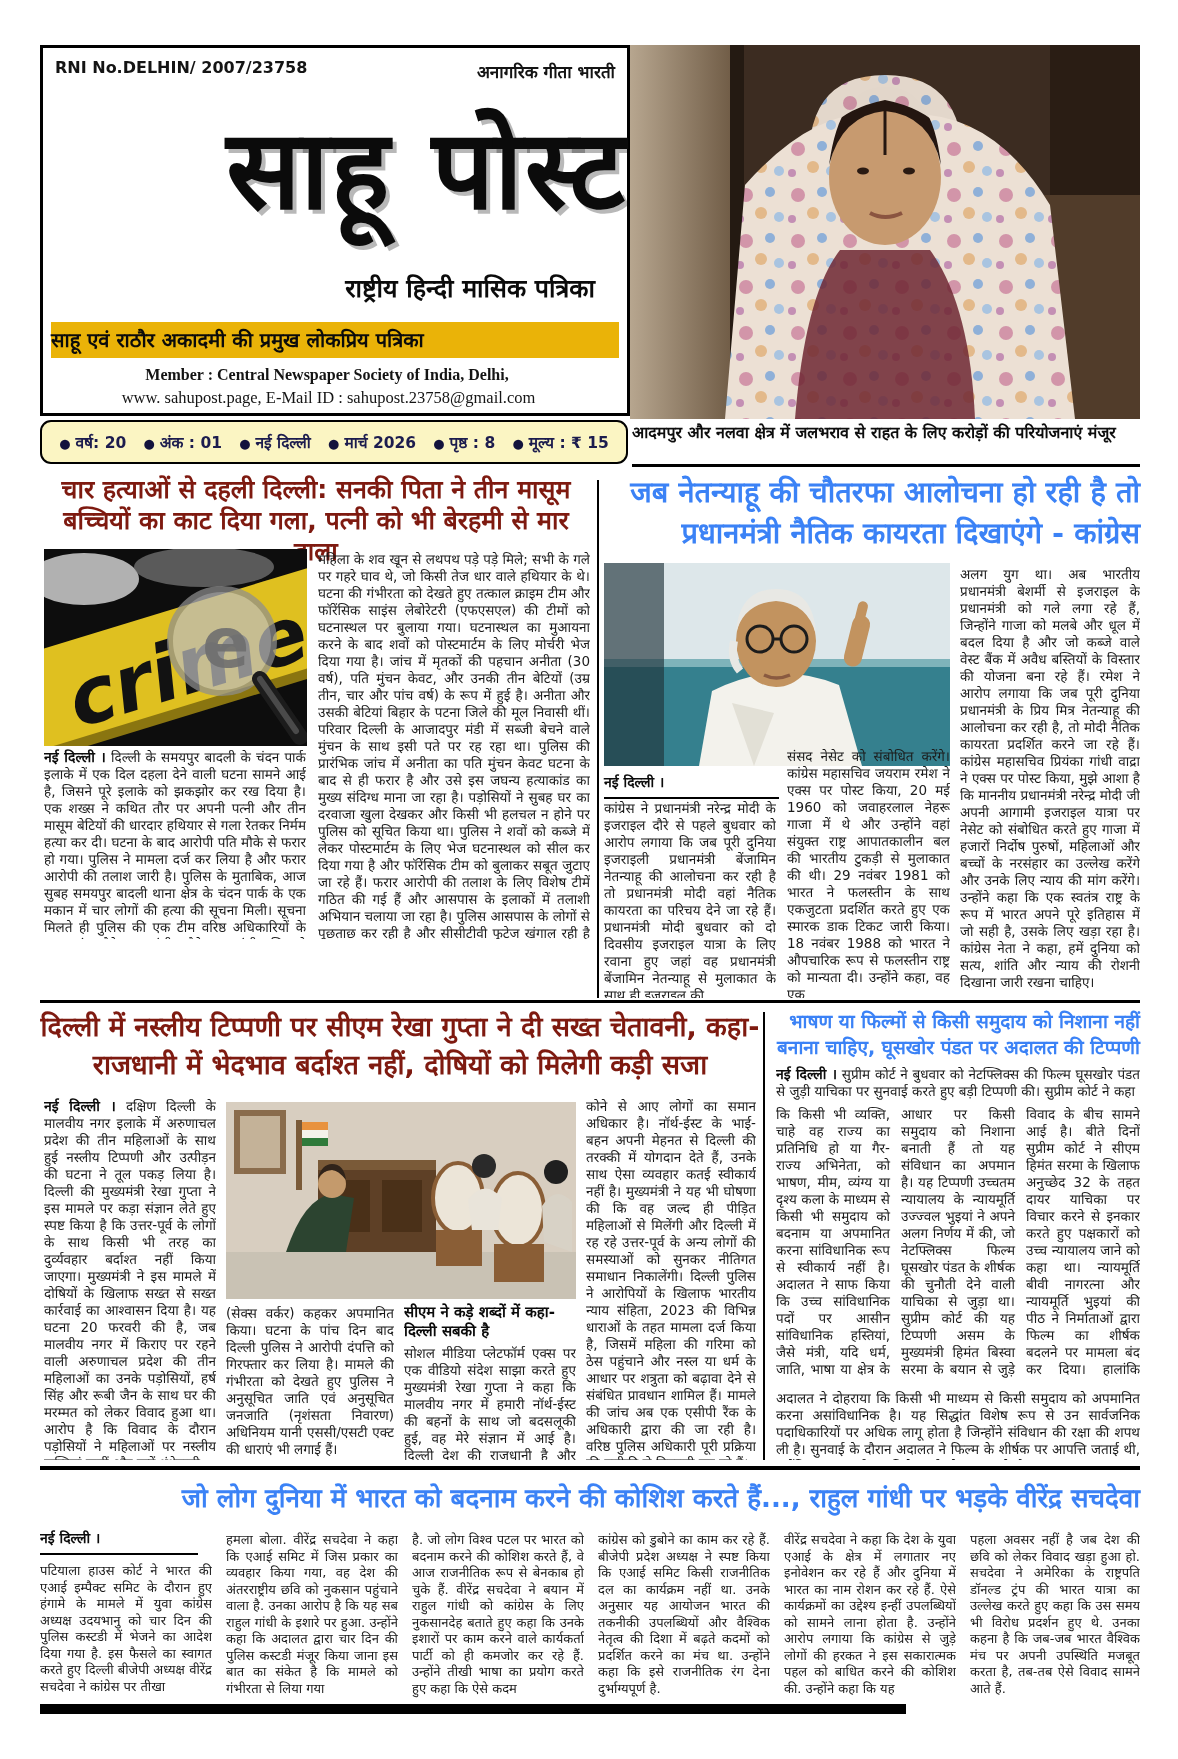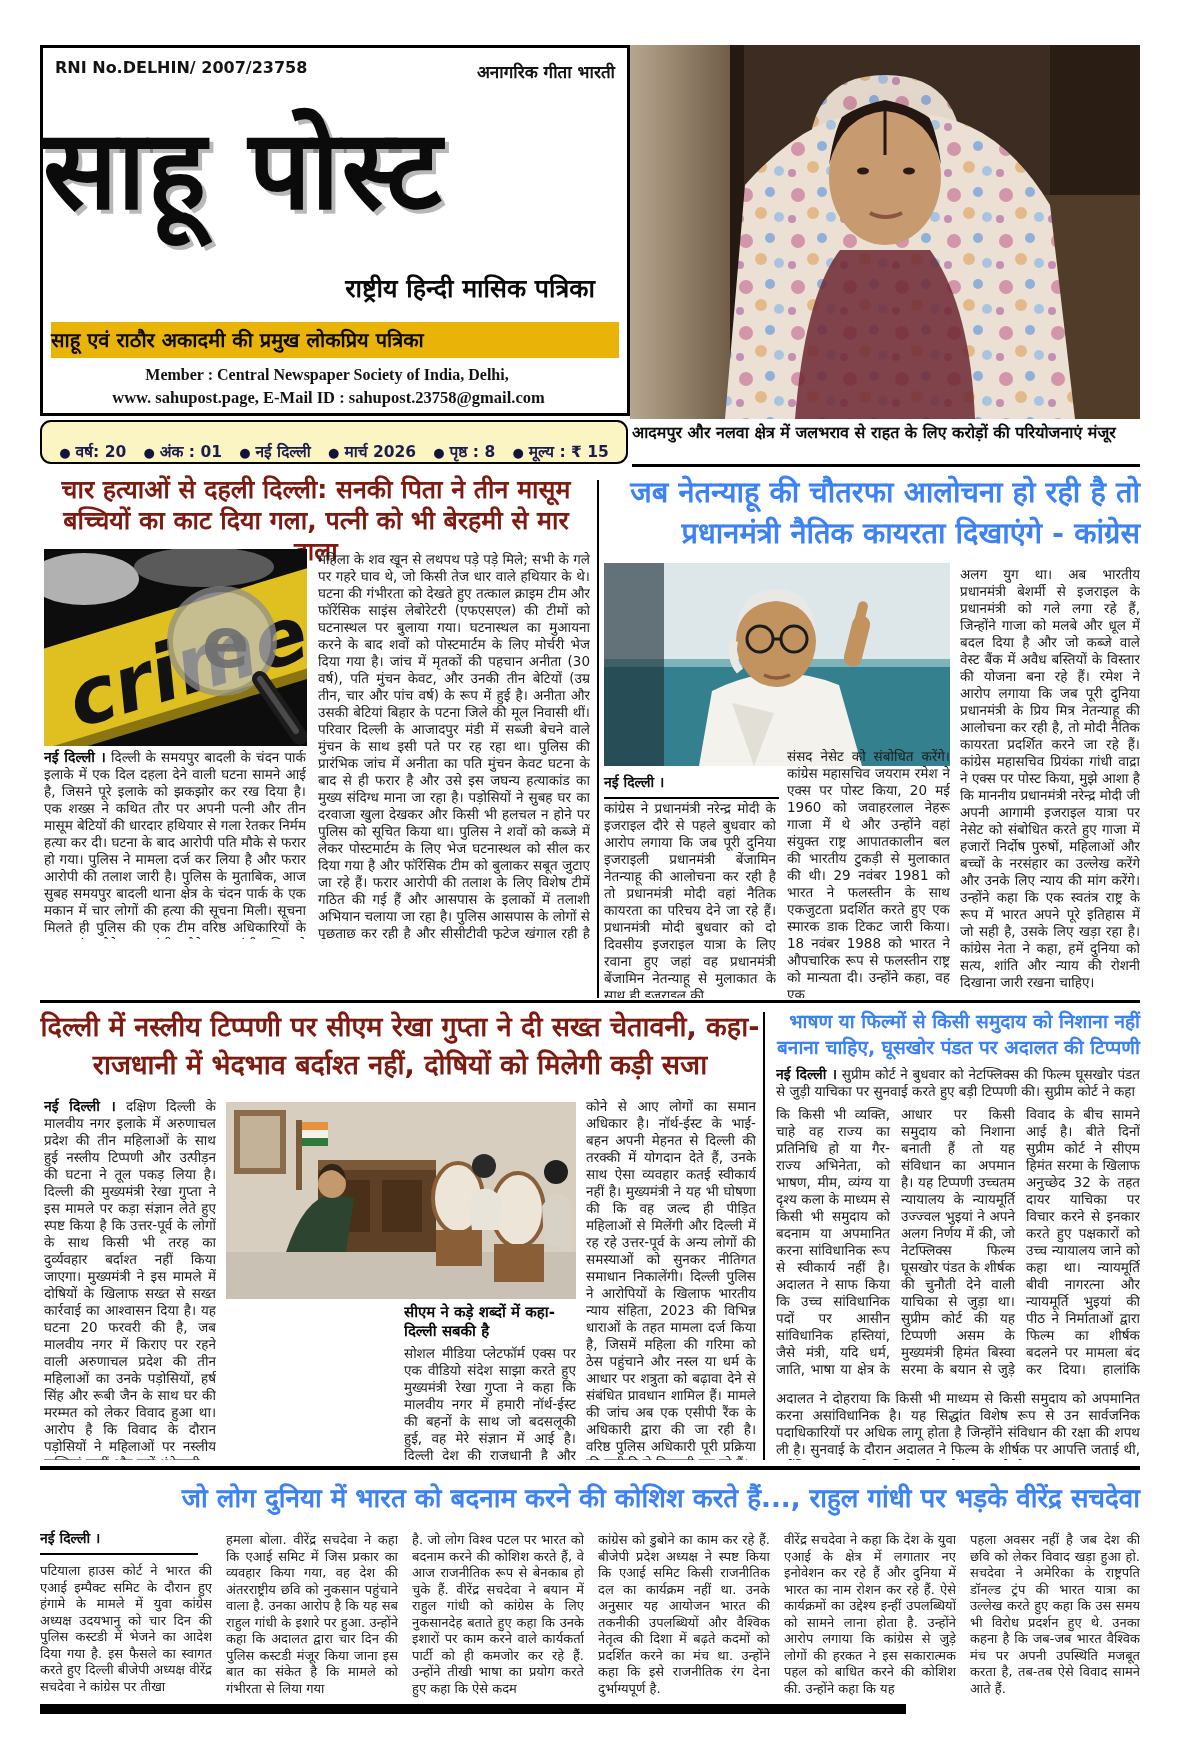--- a/index.html
+++ b/index.html
@@ -3,32 +3,32 @@
 <meta charset="utf-8">
 <style>
   html,body{margin:0;padding:0;background:#e8e8e8;}
   .page{position:relative;width:1178px;height:1759px;background:#ffffff;margin:0 auto;
         font-family:"DejaVu Sans","Liberation Sans",sans-serif;color:#141414;overflow:hidden;}
   .abs{position:absolute;}
   
   .masthead{left:40px;top:45px;width:584px;height:365px;border:3px solid #000;background:#fff;}
   .rni{position:absolute;left:12px;top:10px;font-weight:bold;font-size:16px;}
   .geeta{position:absolute;right:12px;top:12px;font-weight:bold;font-size:17px;}
-  .np-title{position:absolute;left:0;right:0;top:22px;text-align:left;font-size:110px;font-weight:800;
+  .np-title{position:absolute;left:0;right:0;top:22px;text-align:right;font-size:110px;font-weight:800;
             line-height:200px;color:#0b0b0b;text-shadow:4px 4px 0 rgba(0,0,0,0.28);letter-spacing:2px;}
   .np-sub{position:absolute;right:32px;top:222px;font-size:25px;font-weight:bold;color:#0b0b0b;}
   .np-gray{position:absolute;left:8px;right:8px;top:274px;height:36px;background:#eab308;
            text-align:left;font-size:20px;font-weight:bold;line-height:36px;color:#0b0b0b;}
   .np-member{position:absolute;left:0;right:16px;top:318px;text-align:center;font-weight:bold;font-size:16px;
              font-family:"Liberation Serif","DejaVu Serif",serif;}
-  .np-contact{position:absolute;left:0;right:13px;top:340px;text-align:center;font-weight:bold;font-size:16.5px;
+  .np-contact{position:absolute;left:0;right:13px;top:340px;text-align:center;font-weight:normal;font-size:16.5px;
               font-family:"Liberation Serif","DejaVu Serif",serif;}
   
   .infobar{left:40px;top:420px;width:584px;height:40px;border:2px solid #000;border-radius:11px;
-           background:#fbf5c3;display:flex;align-items:flex-end;justify-content:space-evenly;
+           background:#fbf5c3;display:flex;align-items:center;justify-content:space-evenly;
            font-size:15.5px;font-weight:bold;color:#1c1c4e;}
   .ib-item{white-space:nowrap;}
   .ib-bullet{font-size:13px;margin-right:5px;color:#13133c;}
   
   .photo{display:block;}
   .lead-caption{left:632px;top:423px;width:508px;font-size:16px;line-height:19px;font-weight:bold;color:#0d0d0d;}
   .cap-rule{left:632px;top:464px;width:508px;height:3px;background:#000;}
   
   .hl-red{color:#7e1a10;font-weight:bold;text-align:center;}
   .hl-black{color:#3b82f6;font-weight:bold;text-align:right;}
@@ -192,20 +192,21 @@
     <g>
       <ellipse cx="292" cy="108" rx="26" ry="37" fill="#ece5d8" stroke="#8a5e36" stroke-width="4"></ellipse>
       <rect x="268" y="142" width="50" height="38" fill="#8a5e36"></rect>
     </g>
     <circle cx="258" cy="64" r="12" fill="#2a2a2a"></circle>
     <path d="M242 98 Q258 76 276 96 L272 128 L246 128 Z" fill="#e9e4da"></path>
     <circle cx="330" cy="70" r="12" fill="#1f1f1f"></circle>
     <path d="M316 104 Q330 82 346 100 L346 150 L318 140 Z" fill="#d8d2c6"></path>
   </svg>
 
+  <div class="abs bt" style="left:226px;top:1305px;width:168px;height:155px;">(सेक्स वर्कर) कहकर अपमानित किया। घटना के पांच दिन बाद दिल्ली पुलिस ने आरोपी दंपत्ति को गिरफ्तार कर लिया है। मामले की गंभीरता को देखते हुए पुलिस ने अनुसूचित जाति एवं अनुसूचित जनजाति (नृशंसता निवारण) अधिनियम यानी एससी/एसटी एक्ट की धाराएं भी लगाई हैं।</div>
   <div class="abs" style="left:404px;top:1303px;width:172px;height:157px;overflow:hidden;">
     <div class="subhead">सीएम ने कड़े शब्दों में कहा- दिल्ली सबकी है</div>
     <div class="bt">सोशल मीडिया प्लेटफॉर्म एक्स पर एक वीडियो संदेश साझा करते हुए मुख्यमंत्री रेखा गुप्ता ने कहा कि मालवीय नगर में हमारी नॉर्थ-ईस्ट की बहनों के साथ जो बदसलूकी हुई, वह मेरे संज्ञान में आई है। दिल्ली देश की राजधानी है और यहाँ देश के हर</div>
   </div>
   <div class="abs bt" style="left:586px;top:1098px;width:170px;height:362px;">कोने से आए लोगों का समान अधिकार है। नॉर्थ-ईस्ट के भाई-बहन अपनी मेहनत से दिल्ली की तरक्की में योगदान देते हैं, उनके साथ ऐसा व्यवहार कतई स्वीकार्य नहीं है। मुख्यमंत्री ने यह भी घोषणा की कि वह जल्द ही पीड़ित महिलाओं से मिलेंगी और दिल्ली में रह रहे उत्तर-पूर्व के अन्य लोगों की समस्याओं को सुनकर नीतिगत समाधान निकालेंगी। दिल्ली पुलिस ने आरोपियों के खिलाफ भारतीय न्याय संहिता, 2023 की विभिन्न धाराओं के तहत मामला दर्ज किया है, जिसमें महिला की गरिमा को ठेस पहुंचाने और नस्ल या धर्म के आधार पर शत्रुता को बढ़ावा देने से संबंधित प्रावधान शामिल हैं। मामले की जांच अब एक एसीपी रैंक के अधिकारी द्वारा की जा रही है। वरिष्ठ पुलिस अधिकारी पूरी प्रक्रिया की बारीकी से निगरानी कर रहे हैं।</div>
 
   <div class="abs vrule" style="left:763px;top:1012px;height:448px;"></div>
 
   <div class="abs hl-black a4-head">भाषण या फिल्मों से किसी समुदाय को निशाना नहीं बनाना चाहिए, घूसखोर पंडत पर अदालत की टिप्पणी</div>
   <p class="abs bt" style="left:776px;top:1066px;width:364px;height:38px;margin:0;">

